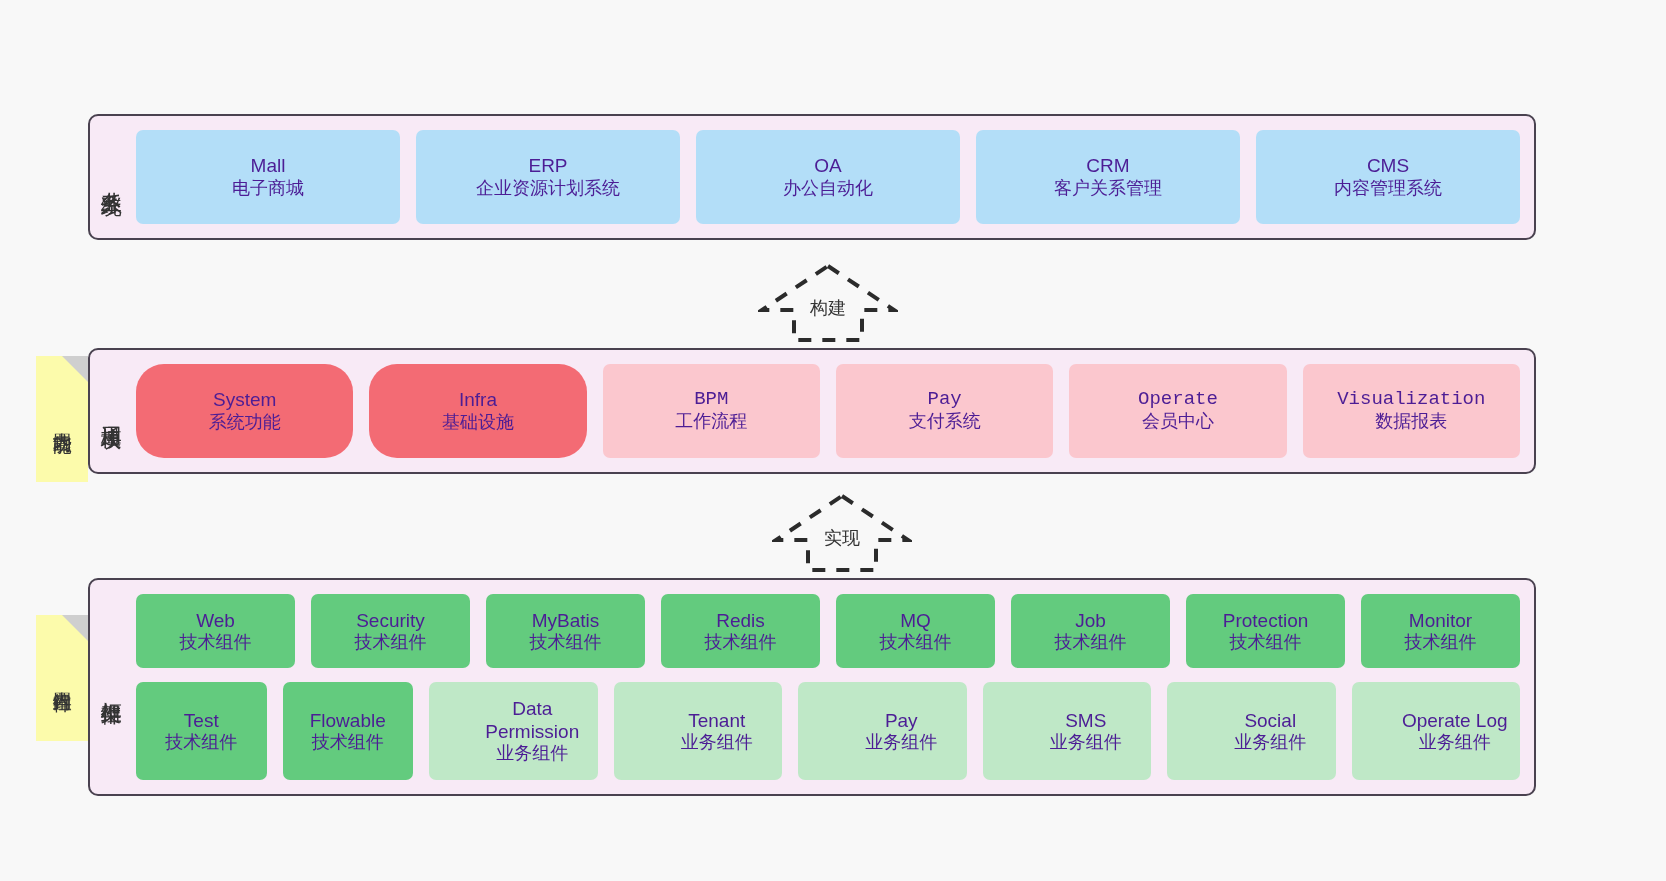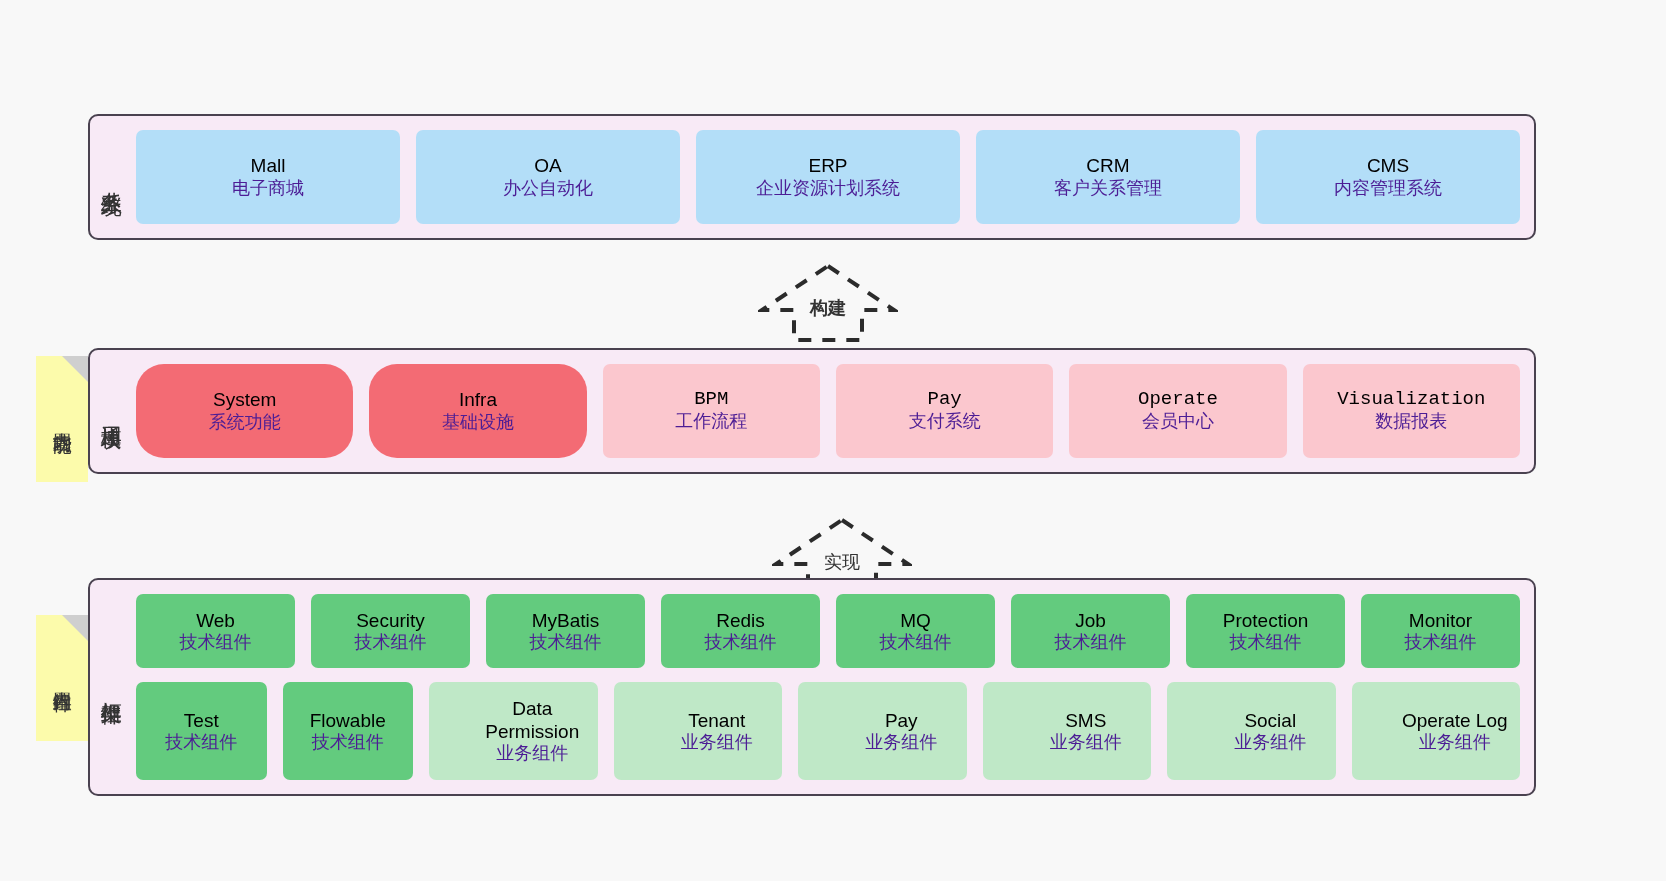--- a/index.html
+++ b/index.html
@@ -69,21 +69,21 @@
     flex-direction: column;
     align-items: center;
     justify-content: center;
     text-align: center;
     box-sizing: border-box;
     padding: 4px 6px;
     line-height: 1.22;
   }
   .node .en {
     font-size: 19px;
-    color: #000000;
+    color: #4c1d95;
   }
   .node .cn {
     font-size: 18px;
     color: #4c1d95;
   }
   .node.biz      { background: #b3def8; }
   .node.mod-on   { background: #f36b74; border-radius: 28px; }
   .node.mod-off  { background: #fbc7ce; font-family: Liberation Mono, monospace; }
   .node.comp-on  { background: #63cb7e; }
   .node.comp-off { background: #bfe8c7; padding-left: 44px; }
@@ -140,44 +140,44 @@
 
   <div class="layer" id="layer-1" style="left:88px; top:114px; width:1448px; height:126px;">
     <div class="layer-title">业务系统</div>
     <div class="layer-body">
       <div class="row">
         <div class="node biz">
           <span class="en">Mall</span>
           <span class="cn">电子商城</span>
         </div>
         <div class="node biz">
+          <span class="en">ERP</span>
+          <span class="cn">企业资源计划系统</span>
+        </div>
+        <div class="node biz">
           <span class="en">OA</span>
           <span class="cn">办公自动化</span>
-        </div>
-        <div class="node biz">
-          <span class="en">ERP</span>
-          <span class="cn">企业资源计划系统</span>
         </div>
         <div class="node biz">
           <span class="en">CRM</span>
           <span class="cn">客户关系管理</span>
         </div>
         <div class="node biz">
           <span class="en">CMS</span>
           <span class="cn">内容管理系统</span>
         </div>
       </div>
     </div>
   </div>
 
   <div class="arrow" style="left:758px; top:262px; width:140px; height:80px;">
     <svg width="140" height="80" viewBox="0 0 140 80" aria-hidden="true">
       <path d="M 70 4 L 136 48 L 104 48 L 104 78 L 36 78 L 36 48 L 4 48 Z" fill="none" stroke="#2b2b2b" stroke-width="4" stroke-dasharray="13 11" stroke-linecap="butt" stroke-linejoin="miter"></path>
     </svg>
-    <span class="arrow-label" style="top:34px;font-weight:bold;">构建</span>
+    <span class="arrow-label" style="top:34px;">构建</span>
   </div>
 
   <div class="sticky" style="left:36px; top:356px; width:52px; height:126px;">
     <span>内置功能</span>
   </div>
   <div class="layer" id="layer-2" style="left:88px; top:348px; width:1448px; height:126px;">
     <div class="layer-title">通用模块</div>
     <div class="layer-body">
       <div class="row">
         <div class="node mod-on">
@@ -201,21 +201,21 @@
           <span class="cn">会员中心</span>
         </div>
         <div class="node mod-off">
           <span class="en">Visualization</span>
           <span class="cn">数据报表</span>
         </div>
       </div>
     </div>
   </div>
 
-  <div class="arrow" style="left:772px; top:516px; width:140px; height:80px;text-align:right;">
+  <div class="arrow" style="left:772px; top:492px; width:140px; height:80px;text-align:right;">
     <svg width="140" height="80" viewBox="0 0 140 80" aria-hidden="true">
       <path d="M 70 4 L 136 48 L 104 48 L 104 78 L 36 78 L 36 48 L 4 48 Z" fill="none" stroke="#2b2b2b" stroke-width="4" stroke-dasharray="13 11" stroke-linecap="butt" stroke-linejoin="miter"></path>
     </svg>
     <span class="arrow-label" style="top:34px;">实现</span>
   </div>
 
   <div class="sticky" style="left:36px; top:615px; width:52px; height:126px;">
     <span>内置组件</span>
   </div>
   <div class="layer" id="layer-3" style="left:88px; top:578px; width:1448px; height:218px;">

